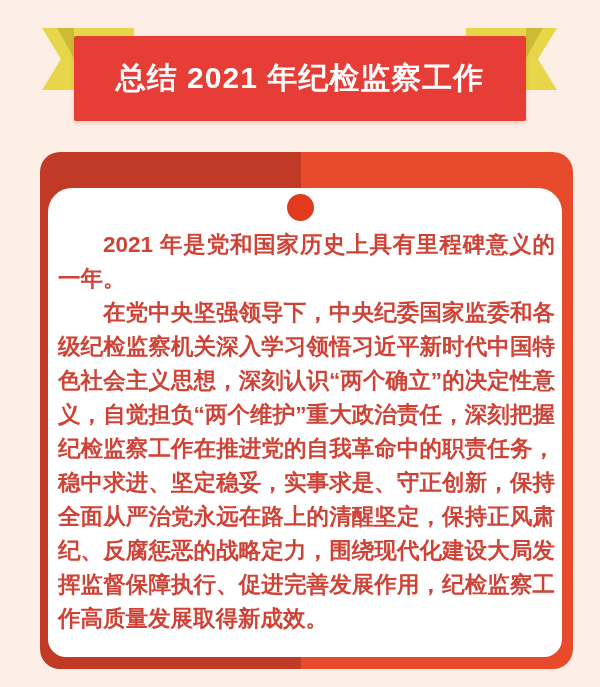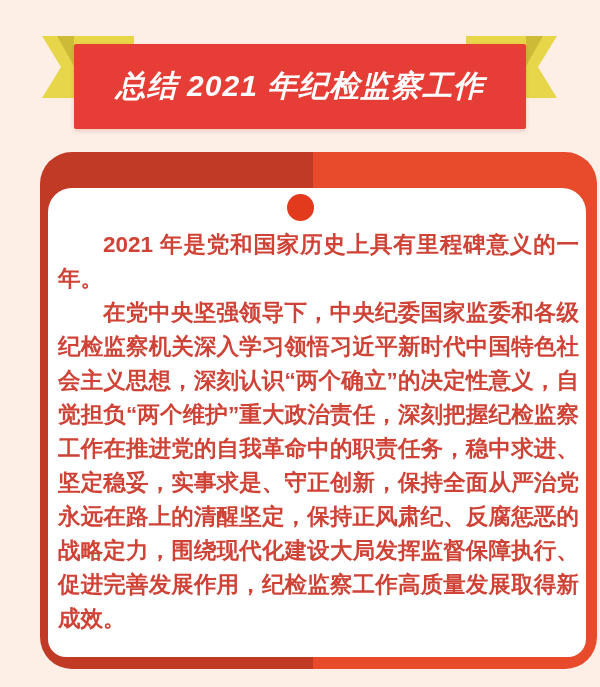--- a/index.html
+++ b/index.html
@@ -5,21 +5,21 @@
   html, body { margin: 0; padding: 0; }
   body {
     width: 600px; height: 687px;
     position: relative;
     overflow: hidden;
     background: var(--page-bg, #fdeee6);
     font-family: "Liberation Sans", sans-serif;
   }
 
   
-  .ribbon { position: absolute; left: 0; top: 12px; width: 484px; height: 140px; font-style: italic; }
+  .ribbon { position: absolute; left: 0; top: 4px; width: 484px; height: 140px; }
   .tail {
     position: absolute; top: 24px; height: 62px;
     background: var(--tail, #e8d64a);
   }
   .tail-left {
     left: 42px; width: 92px;
     clip-path: polygon(0 0, 100% 0, 100% 100%, 0 100%, 19px 50%);
   }
   .tail-right {
     left: 466px; width: 91px;
@@ -40,27 +40,26 @@
   }
   .banner-title {
     color: var(--banner-text, #ffffff);
     font-size: 30px; font-weight: bold; letter-spacing: 1px;
     white-space: nowrap;
   }
 
   
   .card {
     position: absolute; left: 40px; top: 152px; width: 533px; height: 517px;
-    border-radius: 32px;
+    border-radius: 20px;
     background: linear-gradient(90deg,
       var(--frame-left, #c03a25) 0%,
       var(--frame-left, #c03a25) 49%,
       var(--frame-right, #e84a2c) 49%,
       var(--frame-right, #e84a2c) 100%);
-    padding-left: 24px;
   }
   .card-inner {
     position: absolute; left: 8px; right: 11px; top: 36px; bottom: 12px;
     background: var(--card-bg, #ffffff);
     border-radius: 24px 24px 18px 18px;
   }
   .dot {
     position: absolute; left: 239px; top: 6px;
     width: 27px; height: 27px; border-radius: 50%;
     background: var(--dot, #e23a1d);

